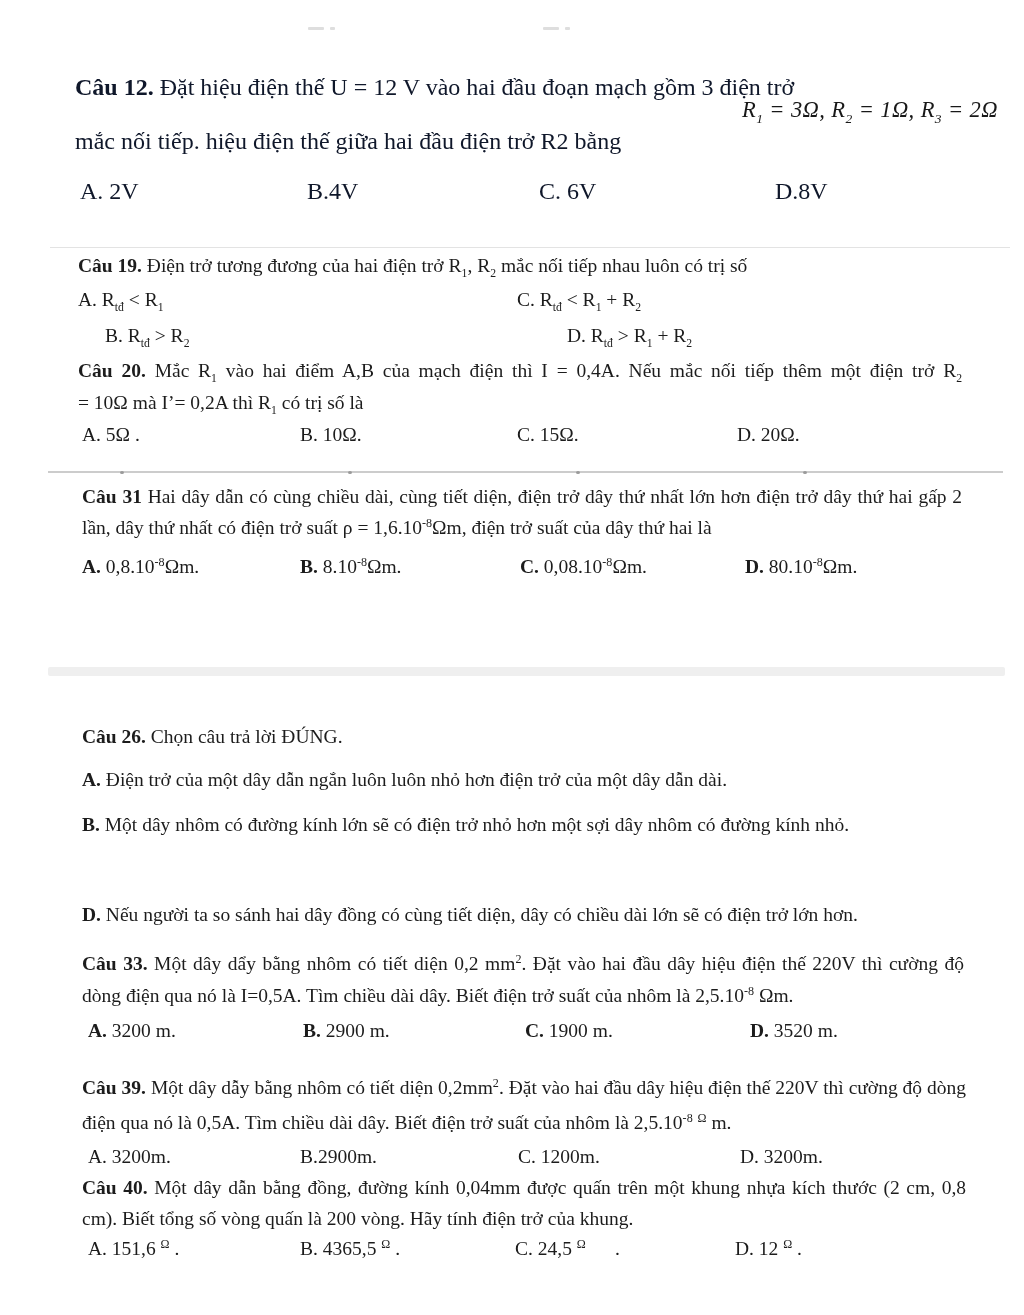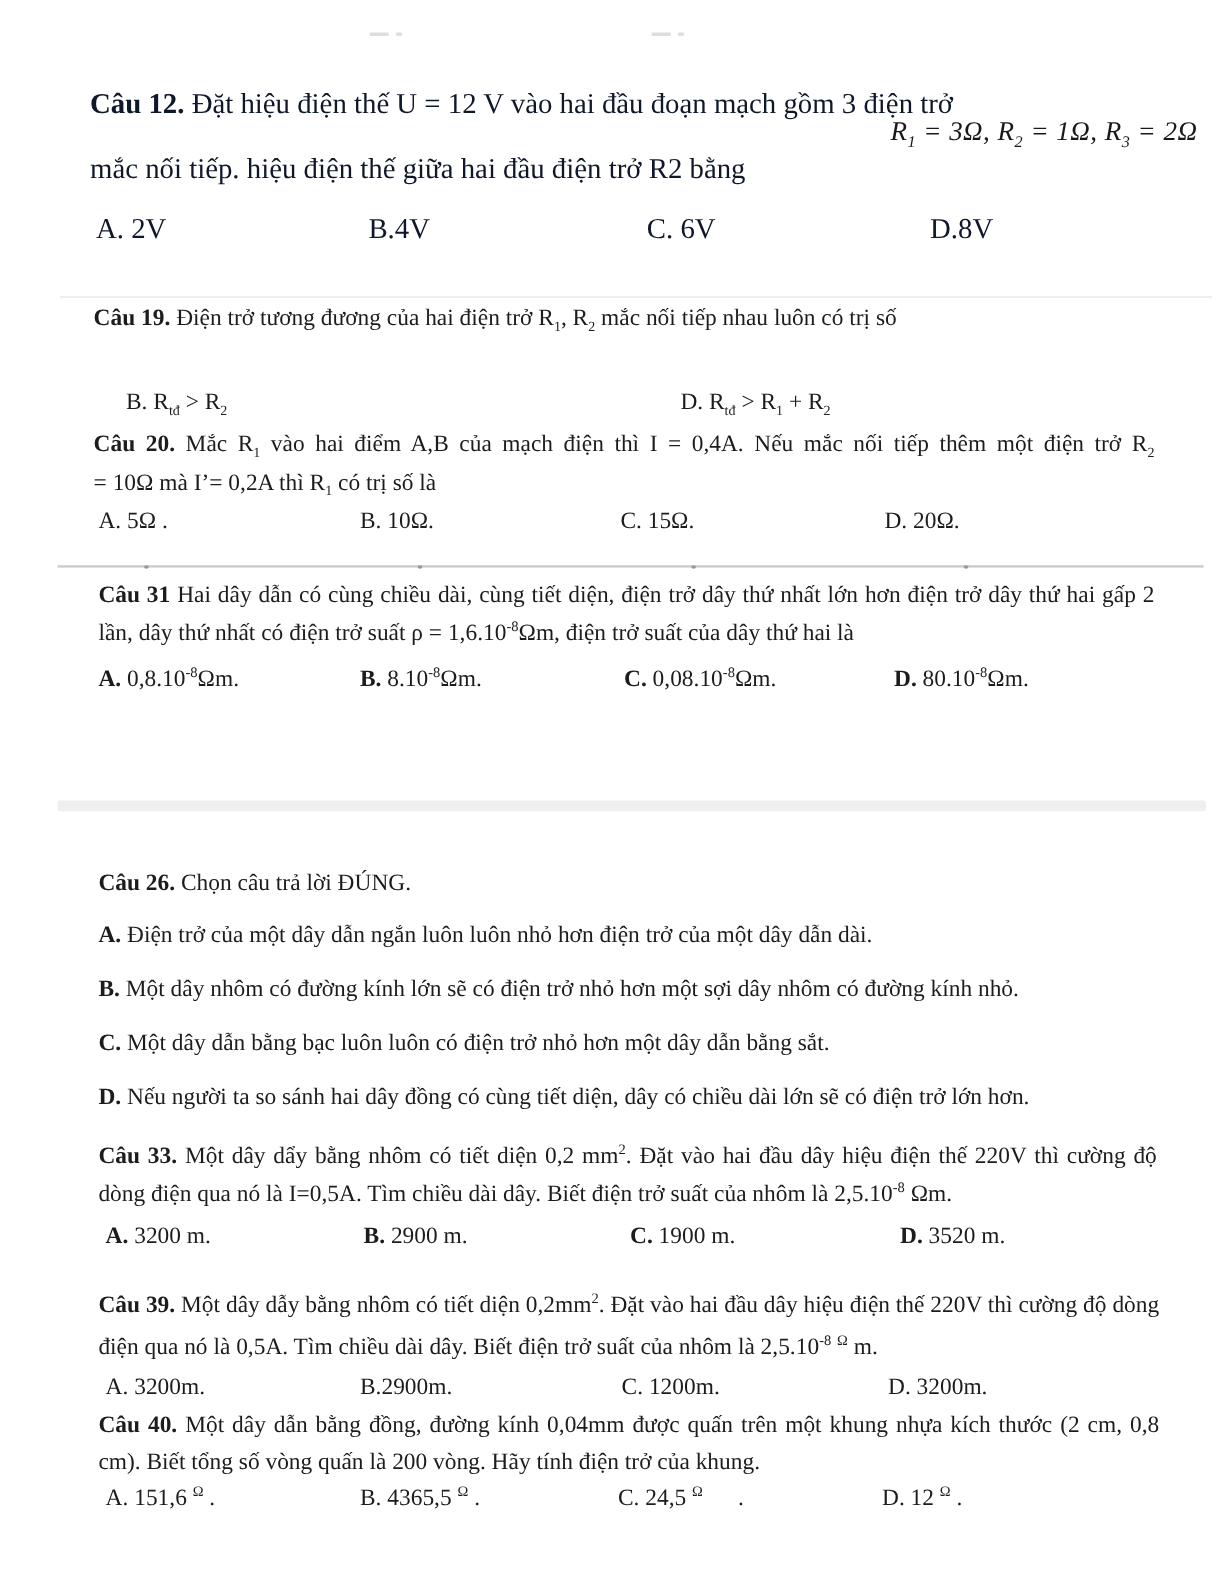--- a/index.html
+++ b/index.html
@@ -50,20 +50,24 @@
     <span class="opt" style="left:539px">C. 6V</span>
     <span class="opt" style="left:775px">D.8V</span>
   </div>
 
   <div class="abs divider1" style="left:50px; top:247px; width:960px;"></div>
 
   <div class="abs nowrap fsbody soft" style="left:78px; top:255px;">
     <b class="ql">Câu 19.</b>
     <span>Điện trở tương đương của hai điện trở R<sub>1</sub>, R<sub>2</sub> mắc nối tiếp nhau luôn có trị số</span>
   </div>
+  <div class="optrow fsbody soft" style="top:289px;">
+    <span class="opt" style="left:78px">A. R<sub>tđ</sub> &lt; R<sub>1</sub></span>
+    <span class="opt" style="left:517px">C. R<sub>tđ</sub> &lt; R<sub>1</sub> + R<sub>2</sub></span>
+  </div>
   <div class="optrow fsbody soft" style="top:325px;margin-left:27px;">
     <span class="opt" style="left:78px">B. R<sub>tđ</sub> &gt; R<sub>2</sub></span>
     <span class="opt" style="left:540px">D. R<sub>tđ</sub> &gt; R<sub>1</sub> + R<sub>2</sub></span>
   </div>
 
   <div class="abs fsbody soft stretch" style="left:78px; top:360px; width:884px;">
     <b class="ql">Câu 20.</b>
     <span>Mắc R<sub>1</sub> vào hai điểm A,B của mạch điện thì I = 0,4A. Nếu mắc nối tiếp thêm một điện trở R<sub>2</sub></span>
   </div>
   <div class="abs nowrap fsbody soft" style="left:78px; top:392px;">= 10Ω  mà I’= 0,2A thì R<sub>1</sub> có trị số là</div>
@@ -97,23 +101,20 @@
   <div class="abs nowrap fsbody soft" style="left:82px; top:726px;">
     <b class="ql">Câu 26.</b>
     <span>Chọn câu trả lời ĐÚNG.</span>
   </div>
   <div class="abs nowrap fsbody soft" style="left:82px; top:814px;">
     <b class="ol">B.</b> <span>Một dây nhôm có đường kính lớn sẽ có điện trở nhỏ hơn một sợi dây nhôm có đường kính nhỏ.</span>
   </div>
   <div class="abs nowrap fsbody soft" style="left:82px; top:769px;">
     <b class="ol">A.</b> <span>Điện trở của một dây dẫn ngắn luôn luôn nhỏ hơn điện trở của một dây dẫn dài.</span>
   </div>
-  <div class="abs nowrap fsbody soft" style="left:82px; top:859px;">
-    <b class="ol">C.</b> <span>Một dây dẫn bằng bạc luôn luôn có điện trở nhỏ hơn một dây dẫn bằng sắt.</span>
-  </div>
   <div class="abs nowrap fsbody soft" style="left:82px; top:904px;">
     <b class="ol">D.</b> <span>Nếu người ta so sánh hai dây đồng có cùng tiết diện, dây có chiều dài lớn sẽ có điện trở lớn hơn.</span>
   </div>
 
   <div class="abs fsbody soft para" style="left:82px; top:948px; width:882px; line-height:32px;">
     <b class="ql">Câu 33.</b>
     <span>Một dây dẩy bằng nhôm có tiết diện 0,2 mm<sup>2</sup>. Đặt vào hai đầu dây hiệu điện thế 220V thì cường độ dòng điện qua nó là I=0,5A. Tìm chiều dài dây. Biết điện trở suất của nhôm là 2,5.10<sup>-8</sup> Ωm.</span>
   </div>
   <div class="optrow fsbody soft" style="top:1020px;">
     <span class="opt" style="left:88px"><b class="ol">A.</b> <span>3200 m.</span></span>

